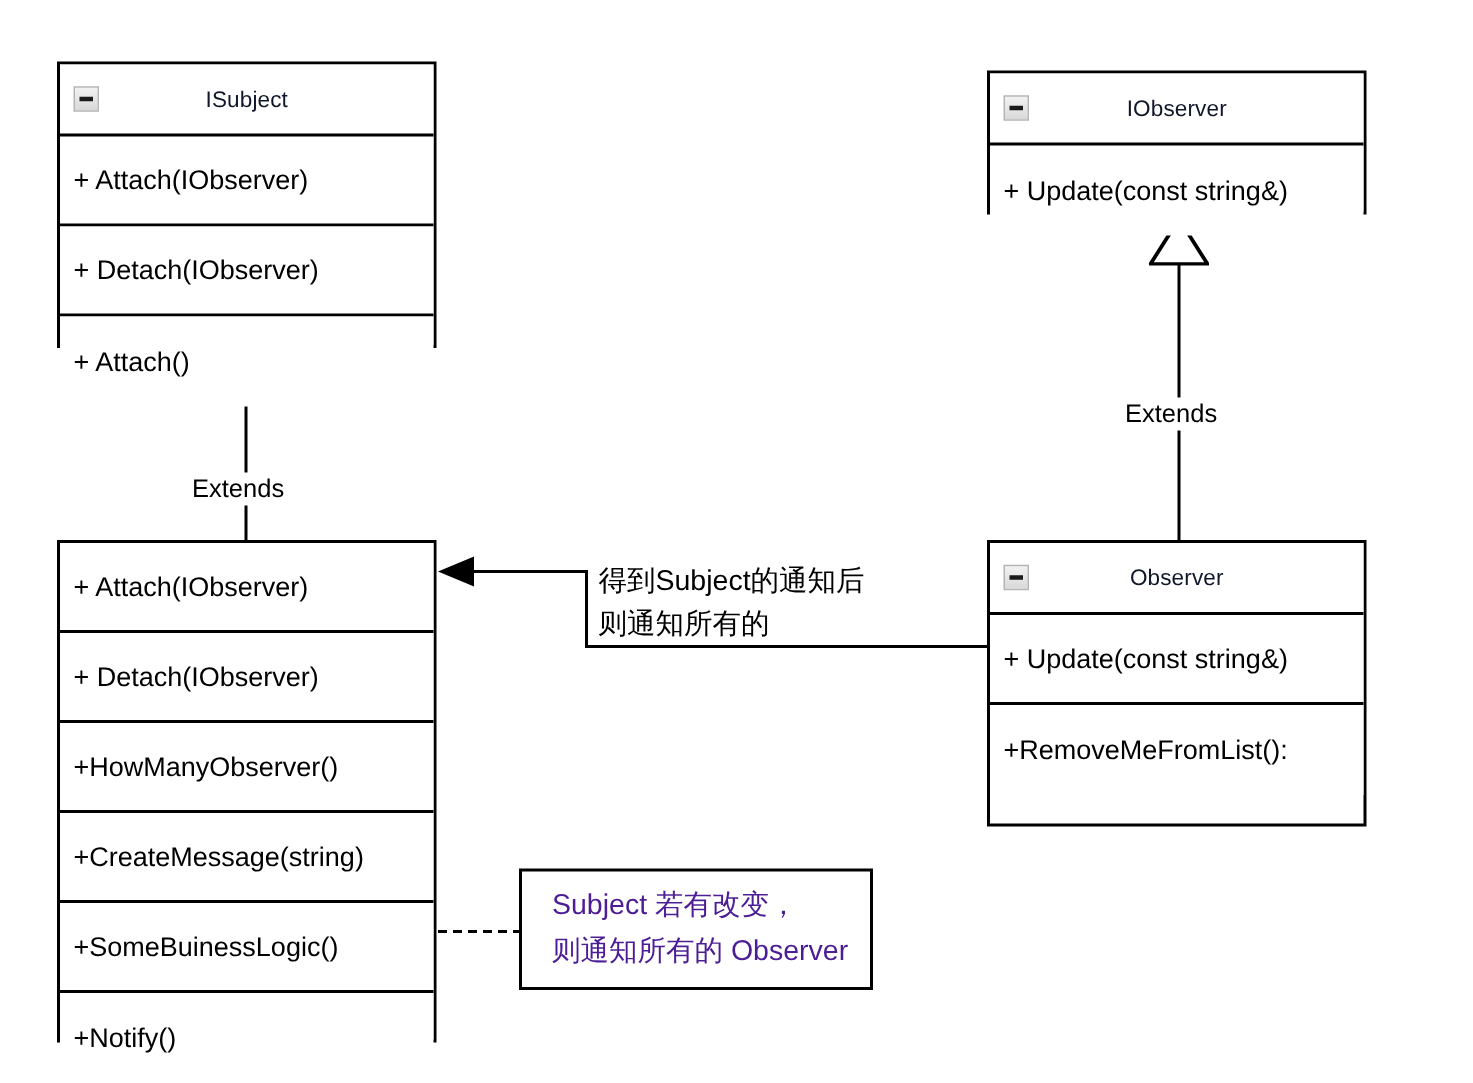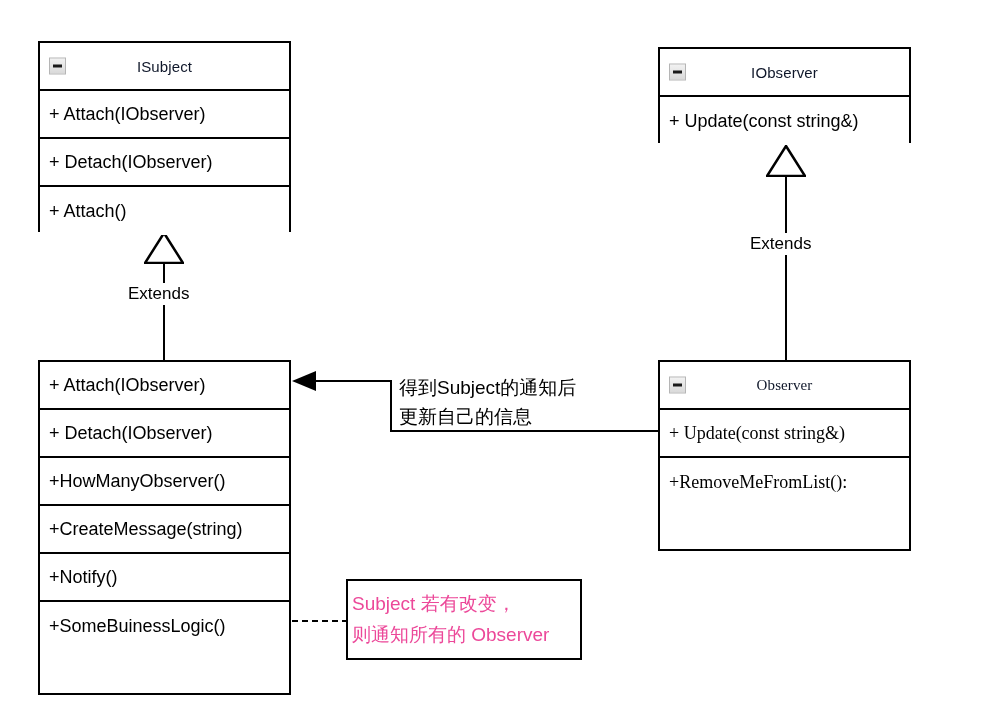--- a/index.html
+++ b/index.html
@@ -55,21 +55,21 @@
   }
   .collapse-icon::before {
     content: "";
     display: block;
     width: 9px;
     height: 3px;
     background: #1a1a1a;
   }
   .uml-row {
     box-sizing: border-box;
-    height: 48px;
+    height: 60px;
     border-bottom: 2px solid #000000;
     display: flex;
     align-items: center;
     padding-left: 9px;
     font-size: 18px;
     color: #000000;
     background: #ffffff;
     white-space: nowrap;
   }
   .uml-row:last-child {
@@ -98,20 +98,21 @@
   .tri-hollow svg { display: block; }
 
   .edge-label {
     position: absolute;
     background: #ffffff;
     font-size: 17px;
     color: #000000;
     padding: 1px 4px;
     z-index: 4;
     white-space: nowrap;
+    margin-top: 32px;
   }
 
   .arrowhead {
     position: absolute;
     z-index: 4;
   }
   .arrowhead svg { display: block; }
 
   .dashed-line {
     position: absolute;
@@ -127,24 +128,24 @@
     line-height: 29px;
     color: #000000;
     white-space: pre;
     z-index: 6;
   }
   .note-box {
     position: absolute;
     box-sizing: border-box;
     background: #ffffff;
     border: 2px solid #000000;
-    padding: 7px 9px 7px 4px;
+    padding: 7px 9px 7px 20px;
     font-size: 19px;
     line-height: 31px;
-    color: #ec4899;
+    color: #4c1d95;
     white-space: pre;
     z-index: 6;
   }
 </style>
 </head>
 <body>
 
 <div id="canvas">
 
   <div class="uml-class" style="left:38px; top:41px; width:253px; height:191px;">
@@ -163,25 +164,25 @@
       <span class="uml-title">IObserver</span>
     </div>
     <div class="uml-row">+ Update(const string&amp;)</div>
   </div>
 
   <div class="uml-class" style="left:38px; top:360px; width:253px; height:335px;">
     <div class="uml-row">+ Attach(IObserver)</div>
     <div class="uml-row">+ Detach(IObserver)</div>
     <div class="uml-row">+HowManyObserver()</div>
     <div class="uml-row">+CreateMessage(string)</div>
+    <div class="uml-row">+SomeBuinessLogic()</div>
     <div class="uml-row">+Notify()</div>
-    <div class="uml-row">+SomeBuinessLogic()</div>
-  </div>
-
-  <div class="uml-class" style="left:658px; top:360px; width:253px; height:191px;font-family:Liberation Serif, serif;">
+  </div>
+
+  <div class="uml-class" style="left:658px; top:360px; width:253px; height:191px;">
     <div class="uml-header">
       <span class="collapse-icon"></span>
       <span class="uml-title">Observer</span>
     </div>
     <div class="uml-row">+ Update(const string&amp;)</div>
     <div class="uml-row">+RemoveMeFromList():</div>
   </div>
 
   <div class="line-v" style="left:163px; top:262px; height:98px;"></div>
   <div class="tri-hollow" style="left:144px; top:232px;">
@@ -201,19 +202,19 @@
 
   <div class="line-h" style="left:390px; top:430px; width:268px;"></div>
   <div class="line-v" style="left:390px; top:381px; height:51px;"></div>
   <div class="line-h" style="left:312px; top:380px; width:80px;"></div>
   <div class="arrowhead" style="left:291px; top:370px;">
     <svg width="26" height="22" viewBox="0 0 26 22">
       <polygon points="1,11 25,1 25,21" fill="#000000"></polygon>
     </svg>
   </div>
   <div class="annotation-text" style="left:399px; top:373px;">得到Subject的通知后
-更新自己的信息</div>
+则通知所有的</div>
 
   <div class="dashed-line" style="left:292px; top:620px; width:56px;"></div>
   <div class="note-box" style="left:346px; top:579px; width:236px; height:81px;">Subject 若有改变，
 则通知所有的 Observer</div>
 
 </div>
 
 </body></html>

